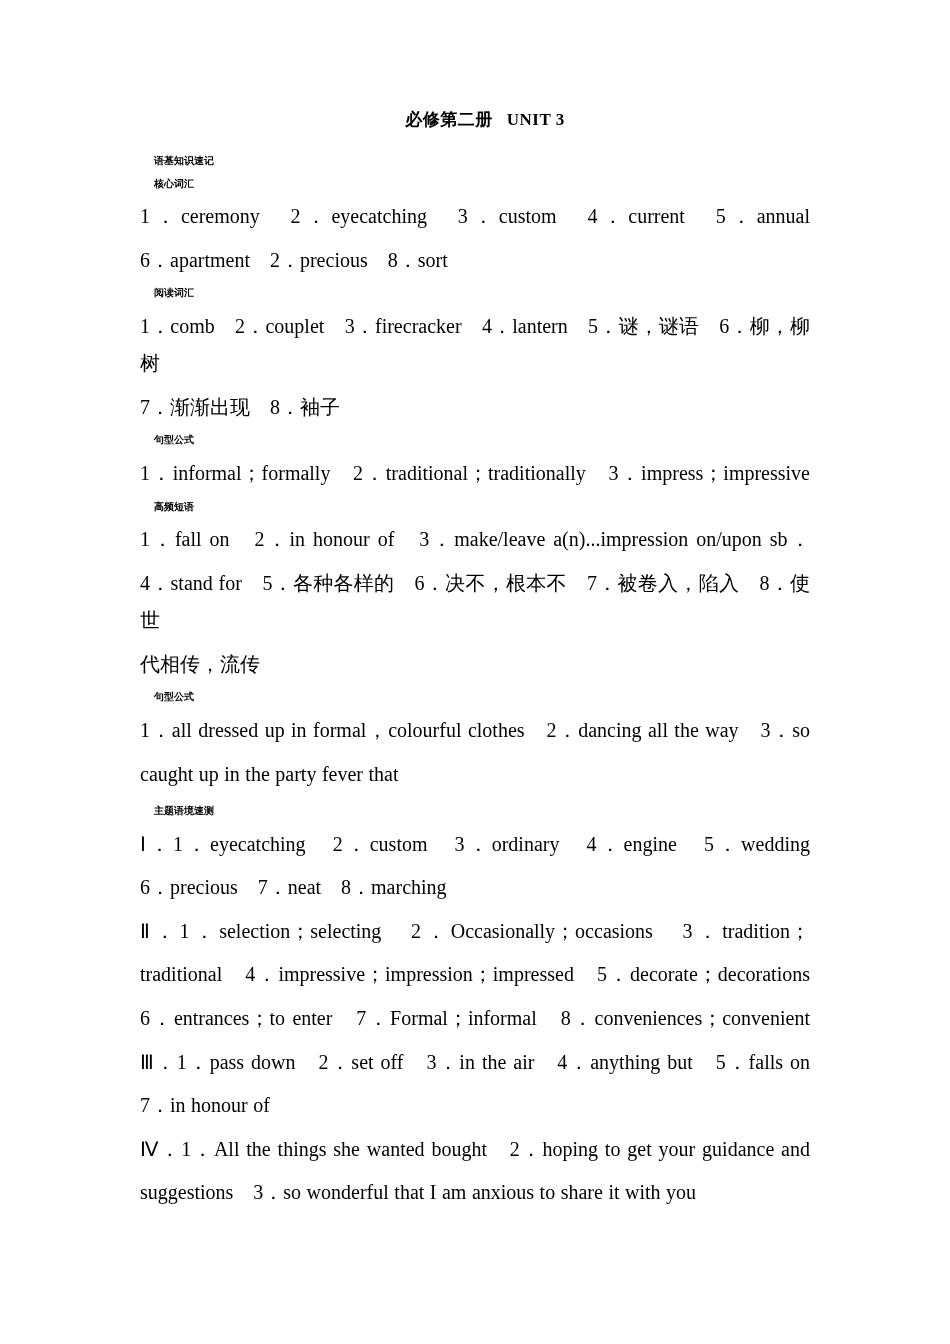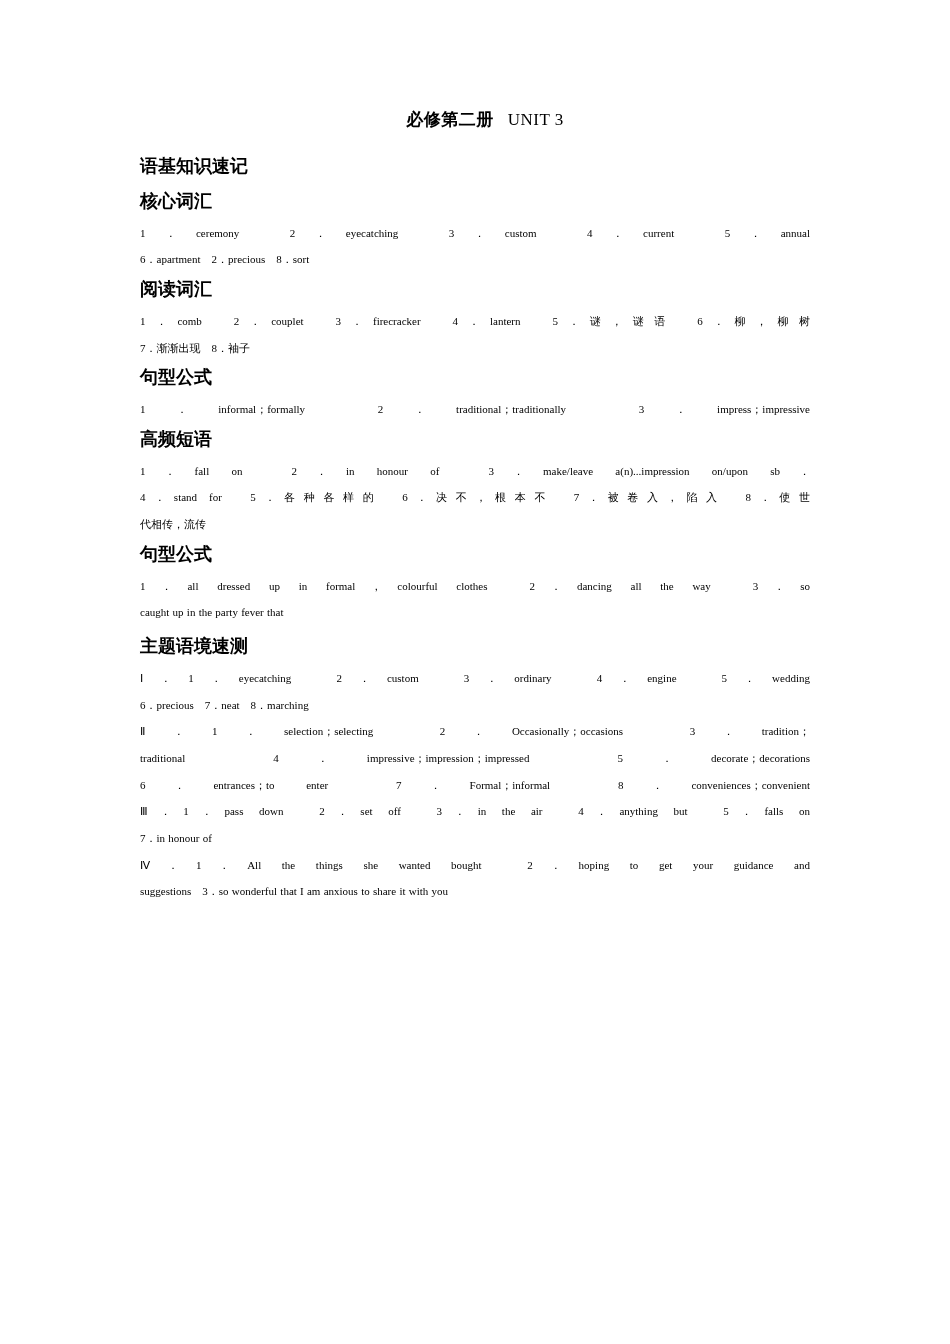--- a/index.html
+++ b/index.html
@@ -25,32 +25,32 @@
     text-align: center;
     font-family: "Liberation Sans", sans-serif;
     font-weight: bold;
     font-size: 17px;
     letter-spacing: 0.5px;
     margin: 0 0 22px 0;
     padding-left: 20px;
   }
   .doc-title .unit {
     font-family: "Liberation Serif", serif;
-    font-weight: normal;
+    font-weight: bold;
     margin-left: 14px;
   }
   .heading {
     font-family: "Liberation Sans", sans-serif;
     font-weight: bold;
-    font-size: 18px;
-    margin: 0 0 7px 0;
+    font-size: 10px;
+    margin: 0 0 7px 14px;
     line-height: 1.55;
   }
   .para {
-    font-size: 11px;
+    font-size: 20px;
     line-height: 1.88;
     margin: 0 0 6px 0;
     text-align: justify;
     text-justify: inter-word;
     word-spacing: 0.5px;
   }
   .block {
     margin-bottom: 10px;
   }
   .spread {

